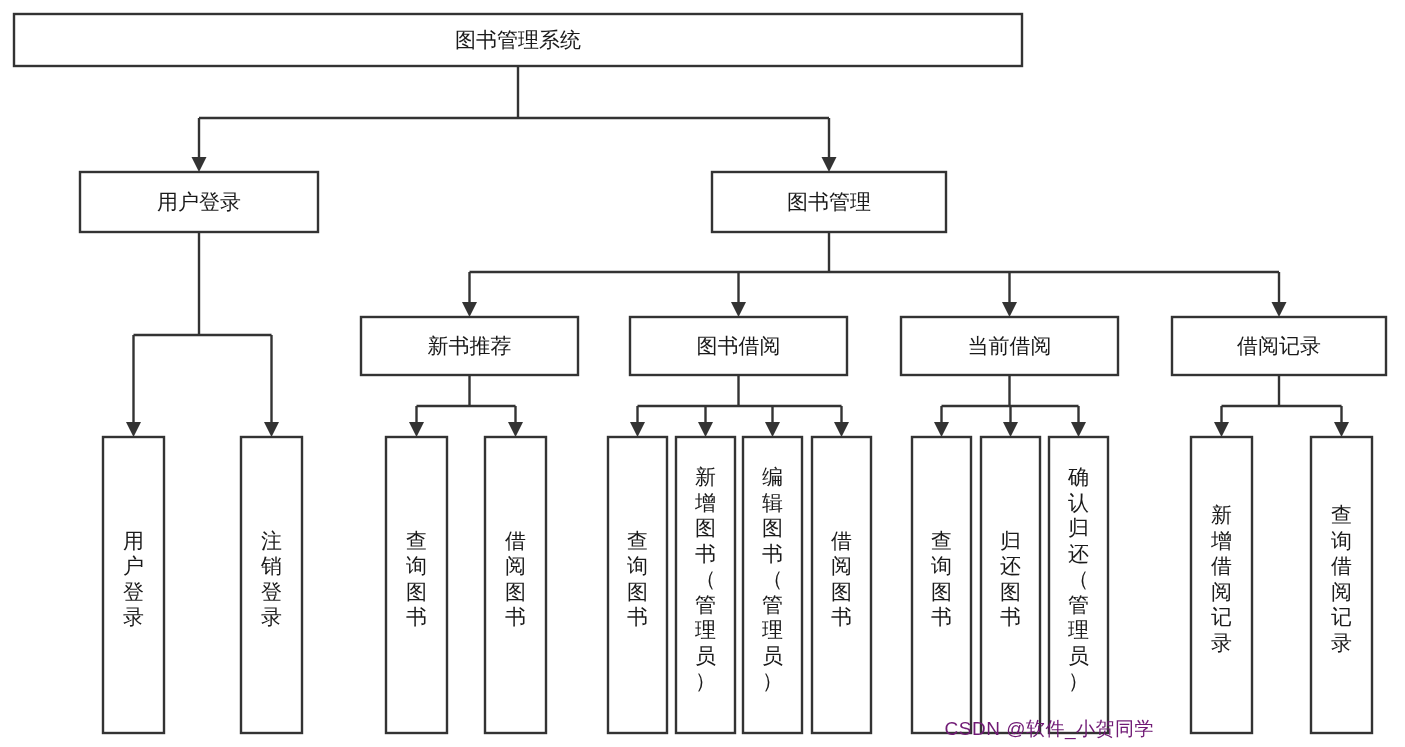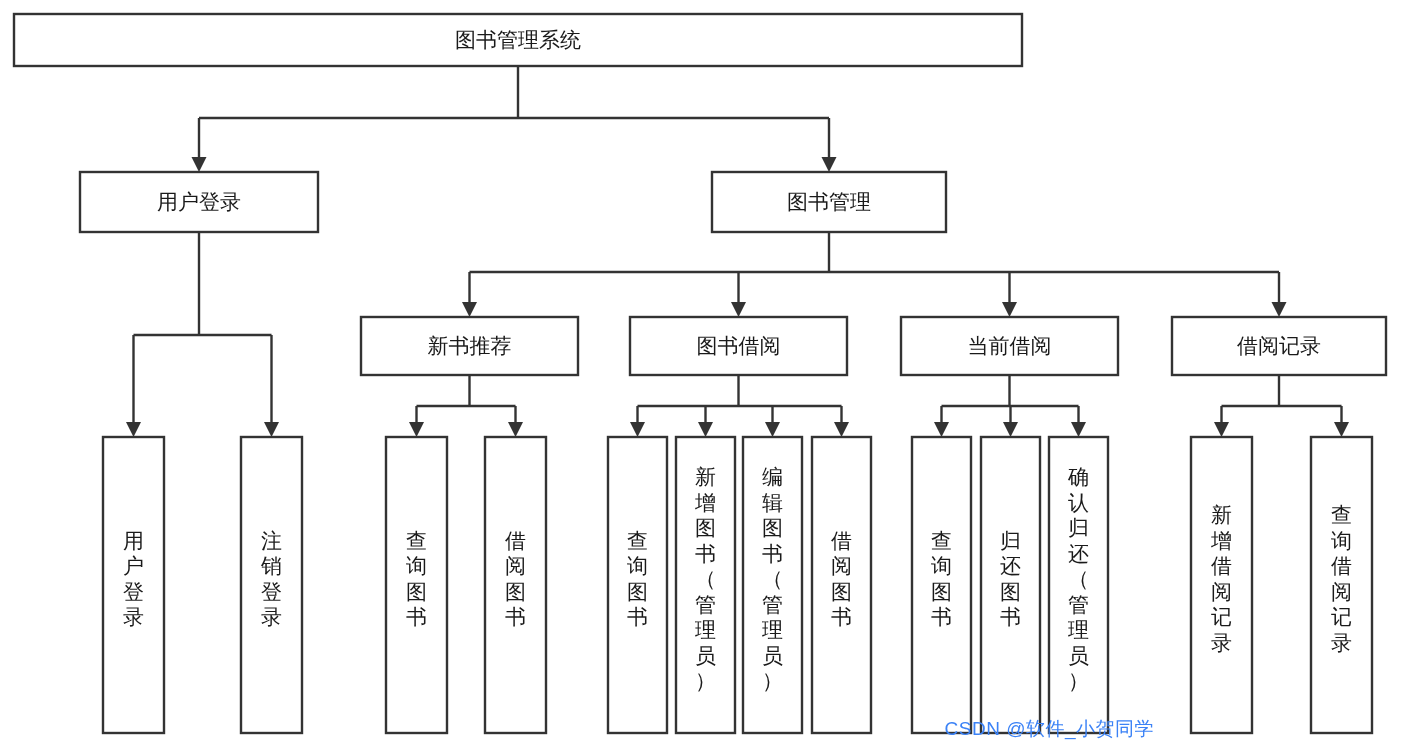--- a/index.html
+++ b/index.html
@@ -55,21 +55,21 @@
     font-size: 21px;
     fill: #1a1a1a;
     text-anchor: middle;
   }
   .watermark {
     position: absolute;
     right: 8px;
     bottom: 5px;
     font-family: "Liberation Sans", "DejaVu Sans", sans-serif;
     font-size: 19px;
-    color: #3b82f6;
+    color: #701a75;
     letter-spacing: 0.5px;
     white-space: nowrap;
     user-select: none;
   }
 </style>
 </head>
 <body>
 
 <div id="diagram-root">
   <svg class="flow" viewBox="0 0 1405 747" xmlns="http://www.w3.org/2000/svg">

